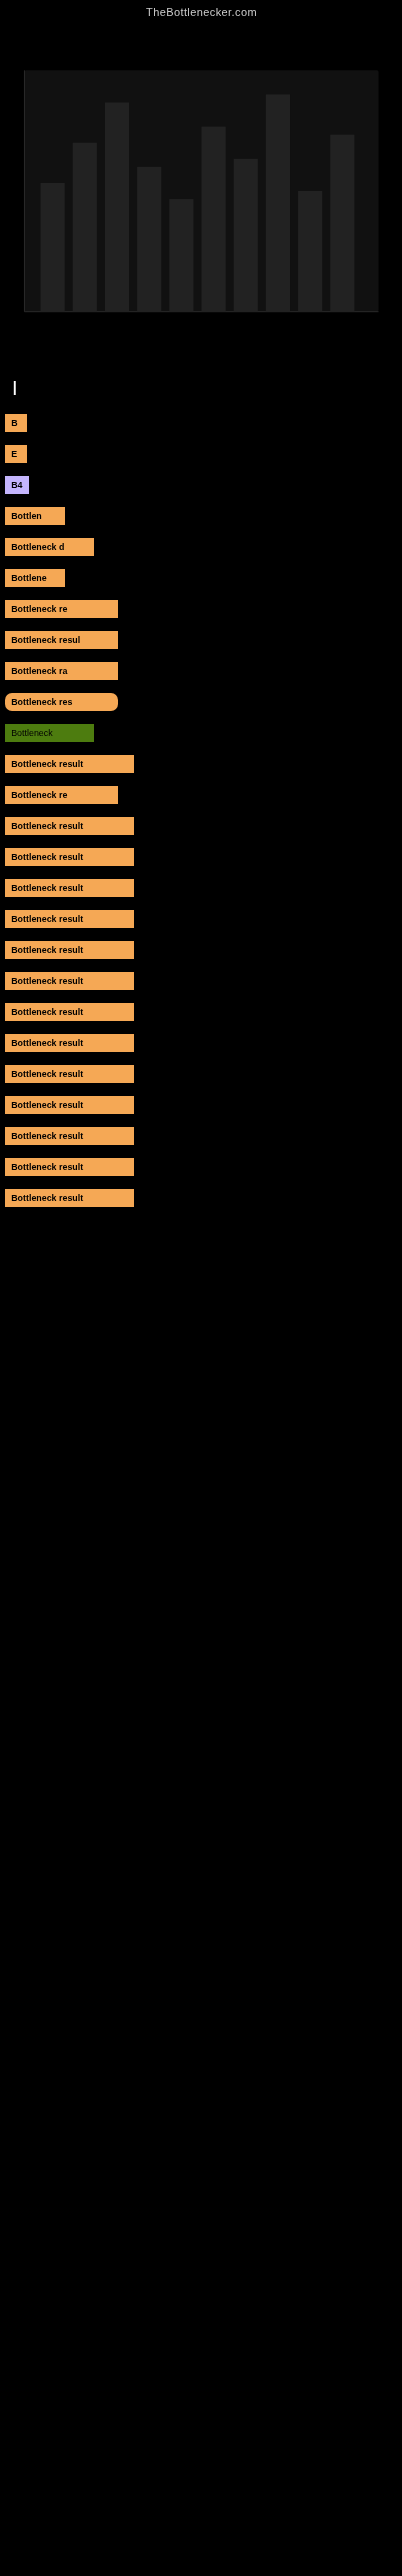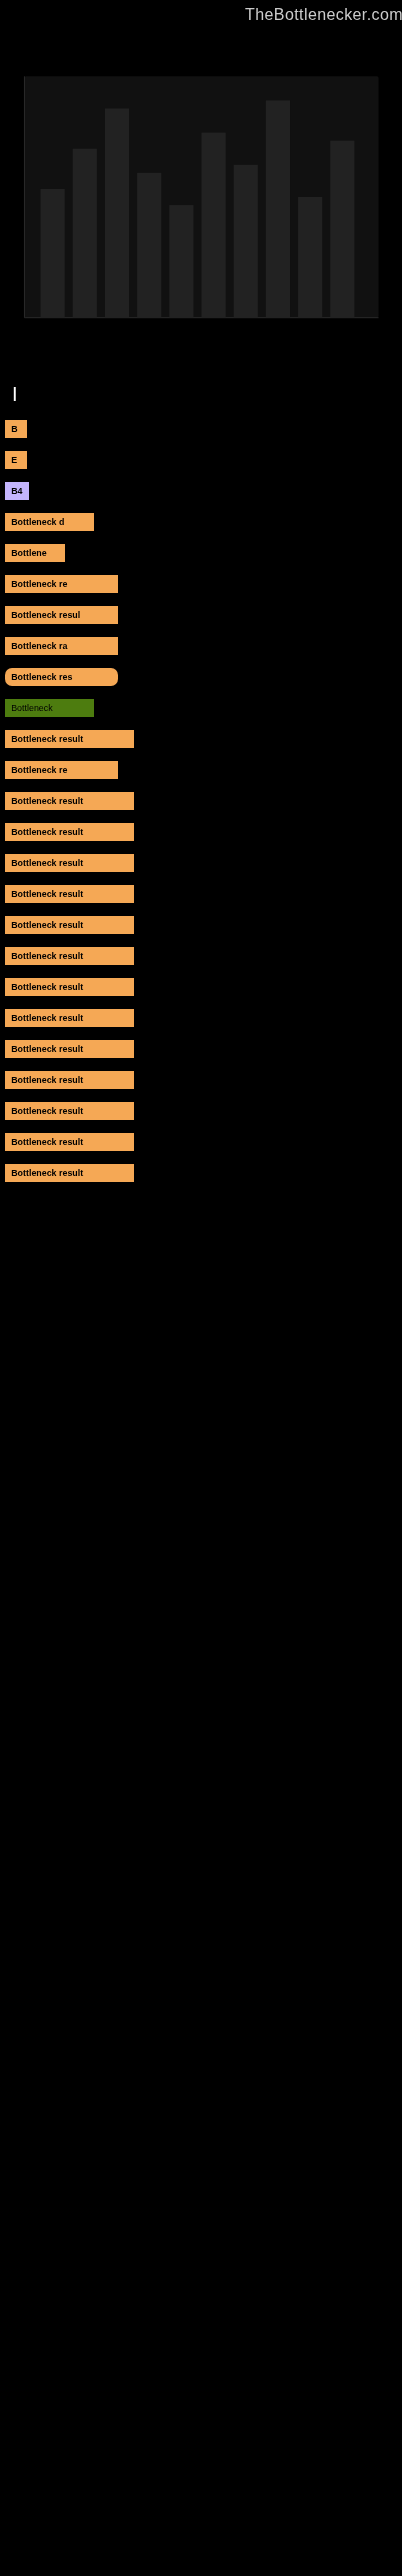--- a/index.html
+++ b/index.html
@@ -4,23 +4,23 @@
   <style>
     * { margin: 0; padding: 0; box-sizing: border-box; }
     body {
       background: #000;
       width: 403px;
       min-height: 2576px;
       font-family: Arial, sans-serif;
       position: relative;
     }
     .site-title {
-      text-align: right;
+      text-align: center;
       color: #ccc;
-      font-size: 16px;
+      font-size: 11px;
       padding: 6.4px 0 3.2px 0;
       letter-spacing: 0.4px;
     }
     .main-chart-area {
       background: #000;
       width: 100%;
       height: 338px;
       position: relative;
     }
     .content-area {
@@ -83,20 +83,23 @@
     <div style="display: flex; align-items: center; margin: 0px 0px 13px 4.8px; cursor: pointer;">
           <span style="background: rgb(245, 168, 85); color: rgb(0, 0, 0); font-size: 8.9px; font-weight: bold; padding: 4px 6.4px; display: inline-block; min-width: 22.5px; white-space: nowrap; overflow: hidden; text-overflow: ellipsis;">B</span>
         </div>
         <div style="display: flex; align-items: center; margin: 0px 0px 13px 4.8px; cursor: pointer;">
           <span style="background: rgb(245, 168, 85); color: rgb(0, 0, 0); font-size: 8.9px; font-weight: bold; padding: 4px 6.4px; display: inline-block; min-width: 22.5px; white-space: nowrap; overflow: hidden; text-overflow: ellipsis;">E</span>
         </div>
         <div style="display: flex; align-items: center; margin: 0px 0px 13px 4.8px; cursor: pointer;">
           <span style="background: #c4b5fd; color: rgb(0, 0, 0); font-size: 8.9px; font-weight: bold; padding: 4px 6.4px; display: inline-block; min-width: 22.5px; white-space: nowrap; overflow: hidden; text-overflow: ellipsis;">B4</span>
         </div>
         <div style="display: flex; align-items: center; margin: 0px 0px 13px 4.8px; cursor: pointer;">
+          <span style="background: rgb(245, 168, 85); color: rgb(0, 0, 0); font-size: 8.9px; font-weight: bold; padding: 4px 6.4px; display: inline-block; min-width: 60px; white-space: nowrap; overflow: hidden; text-overflow: ellipsis;">Bottlen</span>
+        </div>
+        <div style="display: flex; align-items: center; margin: 0px 0px 13px 4.8px; cursor: pointer;">
           <span style="background: rgb(245, 168, 85); color: rgb(0, 0, 0); font-size: 8.9px; font-weight: bold; padding: 4px 6.4px; display: inline-block; min-width: 89px; white-space: nowrap; overflow: hidden; text-overflow: ellipsis;">Bottleneck d</span>
         </div>
         <div style="display: flex; margin: 0px 0px 13px 4.8px; cursor: pointer;">
           <span style="background: rgb(245, 168, 85); color: rgb(0, 0, 0); font-size: 8.9px; font-weight: bold; padding: 4px 6.4px; display: inline-block; min-width: 60px; white-space: nowrap; overflow: hidden; text-overflow: ellipsis;">Bottlene</span>
         </div>
         <div style="display: flex; align-items: center; margin: 0px 0px 13px 4.8px; cursor: pointer;">
           <span style="background: rgb(245, 168, 85); color: rgb(0, 0, 0); font-size: 8.9px; font-weight: bold; padding: 4px 6.4px; display: inline-block; min-width: 113px; white-space: nowrap; overflow: hidden; text-overflow: ellipsis;">Bottleneck re</span>
         </div>
         <div style="display: flex; align-items: center; margin: 0px 0px 13px 4.8px; cursor: pointer;">
           <span style="background: rgb(245, 168, 85); color: rgb(0, 0, 0); font-size: 8.9px; font-weight: bold; padding: 4px 6.4px; display: inline-block; min-width: 113px; white-space: nowrap; overflow: hidden; text-overflow: ellipsis;">Bottleneck resul</span>

